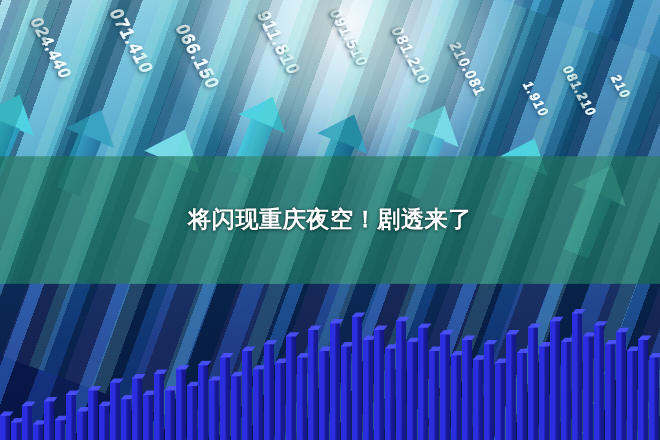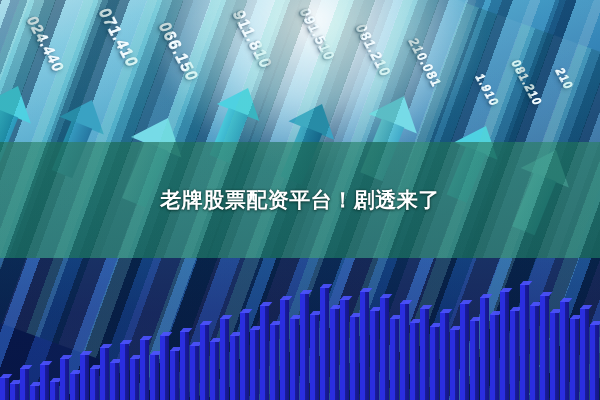--- a/index.html
+++ b/index.html
@@ -196,16 +196,16 @@
         <div class="bar" style="left: 570px; width: 8.8px; height: 82px; z-index: 157;"></div>
         <div class="bar" style="left: 580px; width: 8.8px; height: 92px; z-index: 158;"></div>
         <div class="bar" style="left: 590px; width: 8.8px; height: 76px; z-index: 159;"></div>
       </div>
   </div>
 
   <div class="band">
     <div class="band-tex"></div>
   </div>
   <div class="headline">
-    <span class="ln">老牌股票配资平台！剧透来了</span>
+    <span class="ln">将闪现重庆夜空！剧透来了</span>
   </div>
 
 </div>
 
 </body></html>

